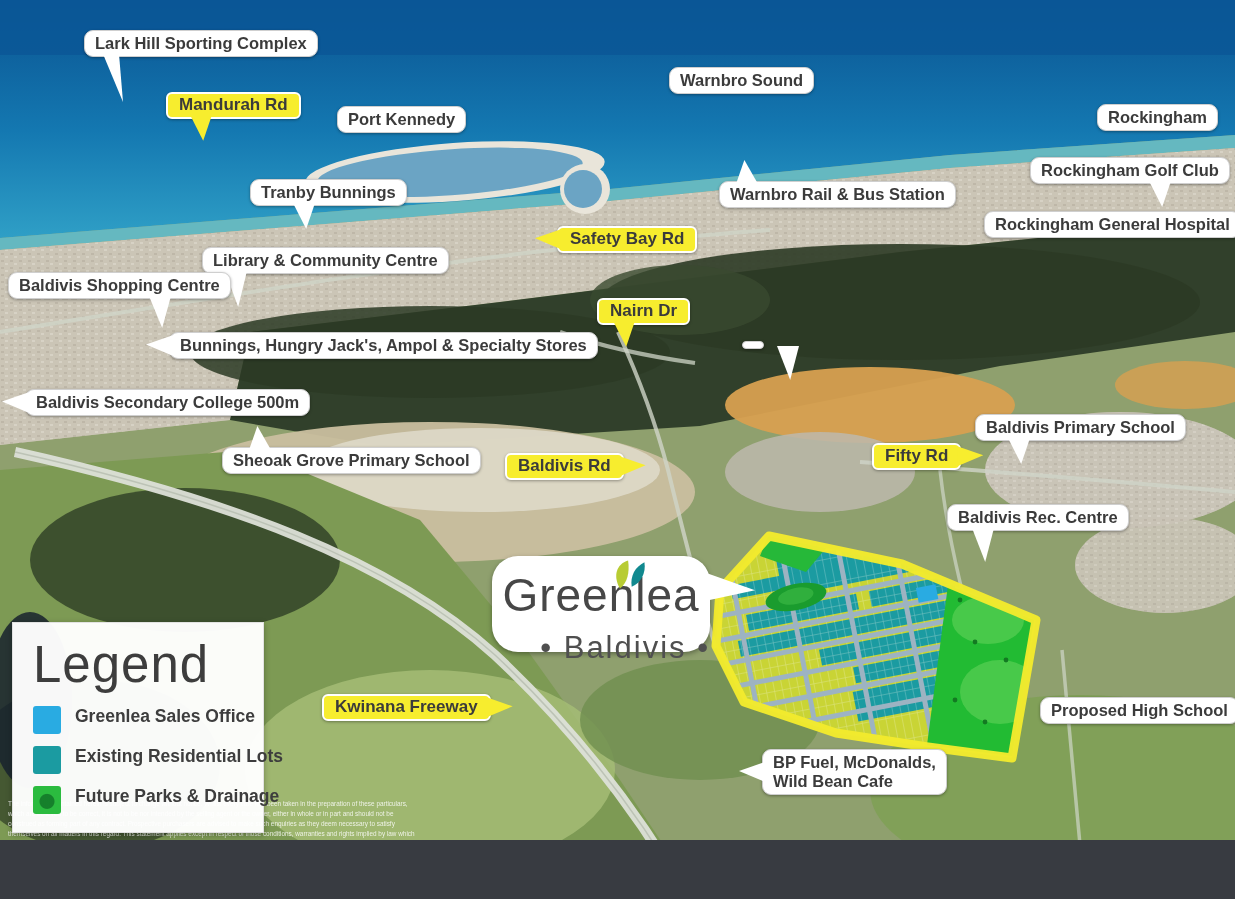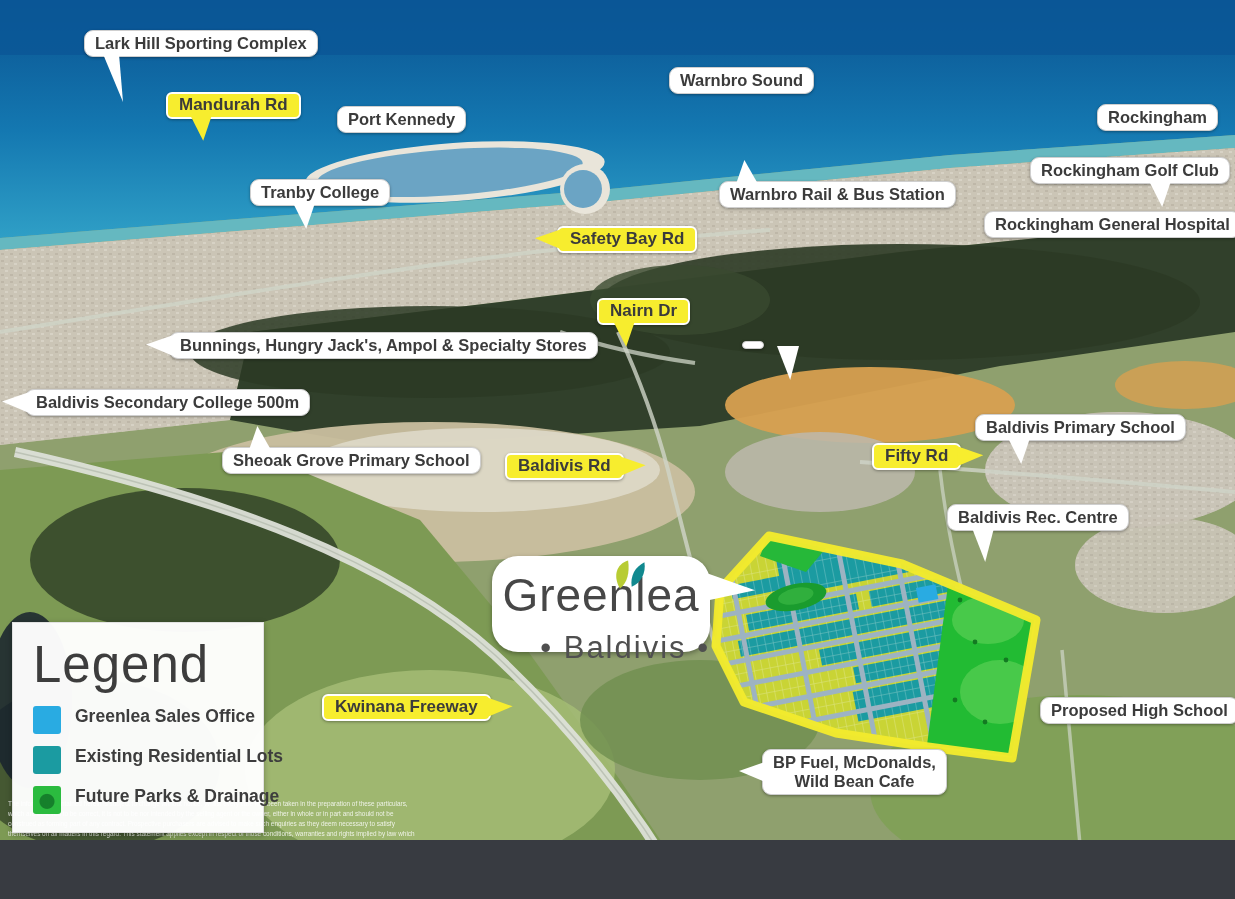--- a/index.html
+++ b/index.html
@@ -175,35 +175,43 @@
   <div class="plabel" style="left:337px;top:106px">
     <span>Port Kennedy</span>
   </div>
   <div class="plabel" style="left:669px;top:67px">
     <span>Warnbro Sound</span>
   </div>
   <div class="plabel" style="left:1097px;top:104px">
     <span>Rockingham</span>
   </div>
   <div class="plabel" style="left:250px;top:179px">
-    <span>Tranby College</span>
+    <span>Tranby Bunnings</span>
     <span class="tail tail-down" style="left:42px"></span>
   </div>
   <div class="plabel" style="left:719px;top:181px">
     <span>Warnbro Rail &amp; Bus Station</span>
     <span class="tail tail-up" style="left:16px"></span>
   </div>
   <div class="plabel" style="left:1030px;top:157px">
     <span>Rockingham Golf Club</span>
     <span class="tail tail-down" style="left:118px"></span>
   </div>
   <div class="plabel" style="left:984px;top:211px">
     <span>Rockingham General Hospital</span>
     
   </div>
+  <div class="plabel" style="left:202px;top:247px">
+    <span>Library &amp; Community Centre</span>
+    <span class="tail tail-down" style="left:22px;height:36px"></span>
+  </div>
+  <div class="plabel" style="left:8px;top:272px">
+    <span>Baldivis Shopping Centre</span>
+    <span class="tail tail-down" style="left:140px;height:32px"></span>
+  </div>
   <div class="plabel" style="left:169px;top:332px">
     <span>Bunnings, Hungry Jack's, Ampol &amp; Specialty Stores</span>
     <span class="tail tail-left"></span>
   </div>
   <div class="plabel" style="left:742px;top:341px">
     <span class="tail tail-down" style="left:34px;height:34px"></span>
   </div>
   <div class="plabel" style="left:25px;top:389px">
     <span>Baldivis Secondary College 500m</span>
     <span class="tail tail-left"></span>
@@ -216,21 +224,21 @@
     <span>Sheoak Grove Primary School</span>
     <span class="tail tail-up" style="left:26px"></span>
   </div>
   <div class="plabel" style="left:947px;top:504px">
     <span>Baldivis Rec. Centre</span>
     <span class="tail tail-down" style="left:24px;height:34px"></span>
   </div>
   <div class="plabel" style="left:1040px;top:697px">
     <span>Proposed High School</span>
   </div>
-  <div class="plabel" style="left:762px;top:749px;text-align:center">
+  <div class="plabel" style="left:762px;top:749px;text-align:left">
     <div>BP Fuel, McDonalds,</div>
     <div>Wild Bean Cafe</div>
     <span class="tail tail-left"></span>
   </div>
 
   <div class="rlabel" style="left:166px;top:92px">
     <span>Mandurah Rd</span>
     <span class="tail tail-down" style="left:22px"></span>
   </div>
   <div class="rlabel" style="left:557px;top:226px">

